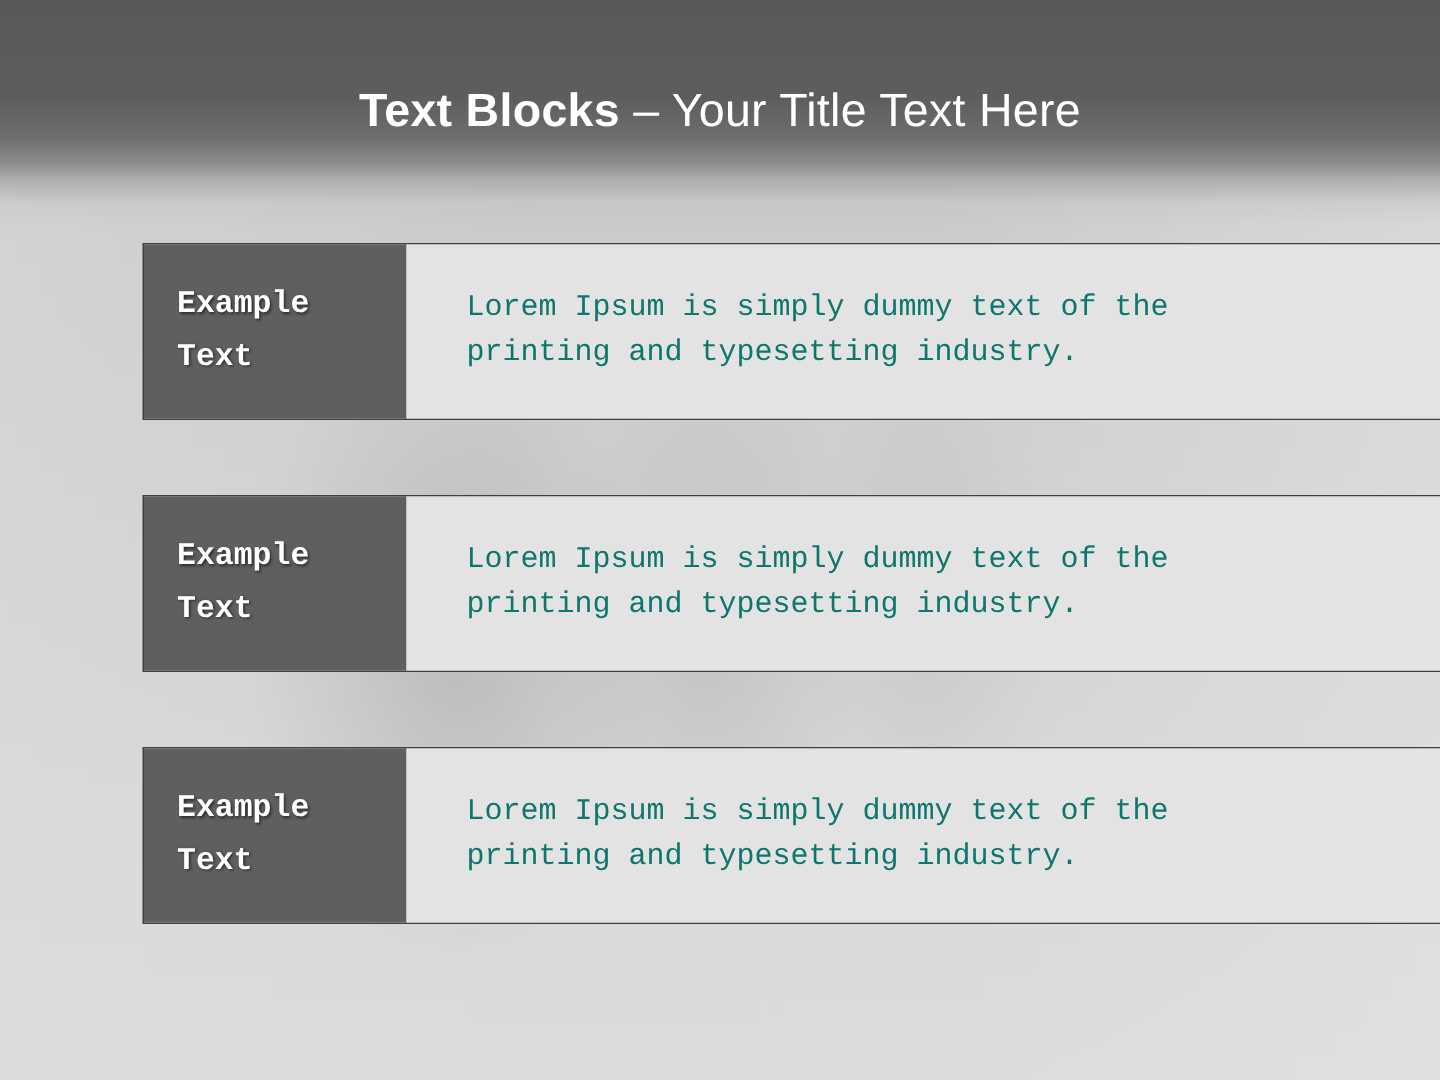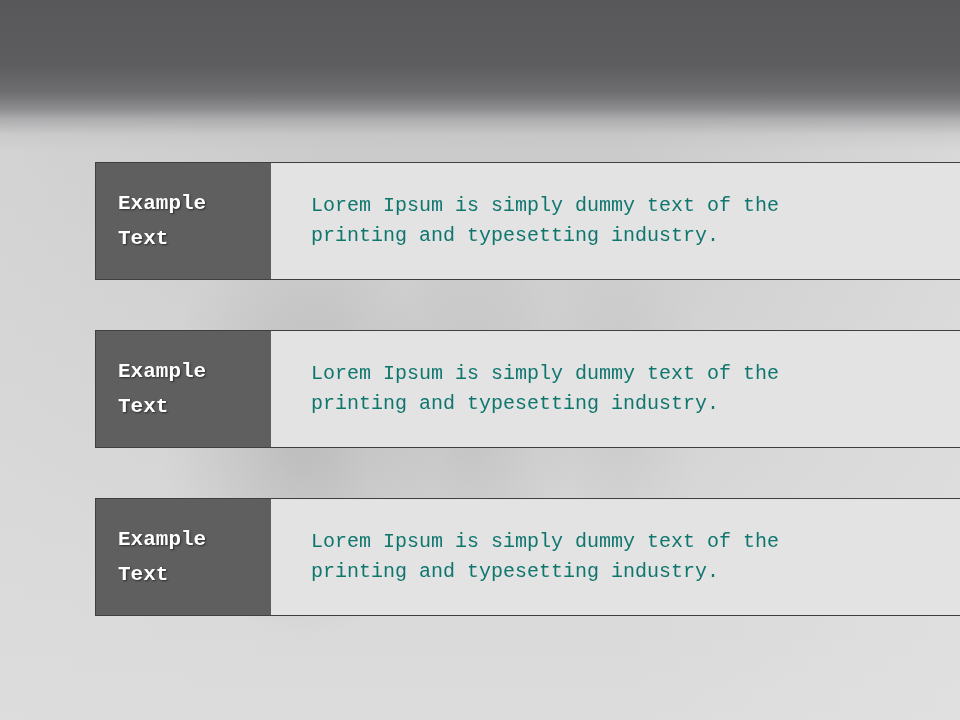--- a/index.html
+++ b/index.html
@@ -132,20 +132,23 @@
 <body>
 
 <div class="slide">
 
   <div class="bg-photo"></div>
   <div class="bg-wash"></div>
 
   <div class="header-band"></div>
   <div class="header-fade"></div>
 
+  <div class="slide-title">
+    <span class="bold">Text Blocks</span><span class="light"> – </span><span class="light">Your Title Text Here</span>
+  </div>
 
   <div class="blocks">
 
     <div class="block-row">
       <div class="block-label">
         <span>Example</span>
         <span>Text</span>
       </div>
       <div class="block-body">
         <div>

